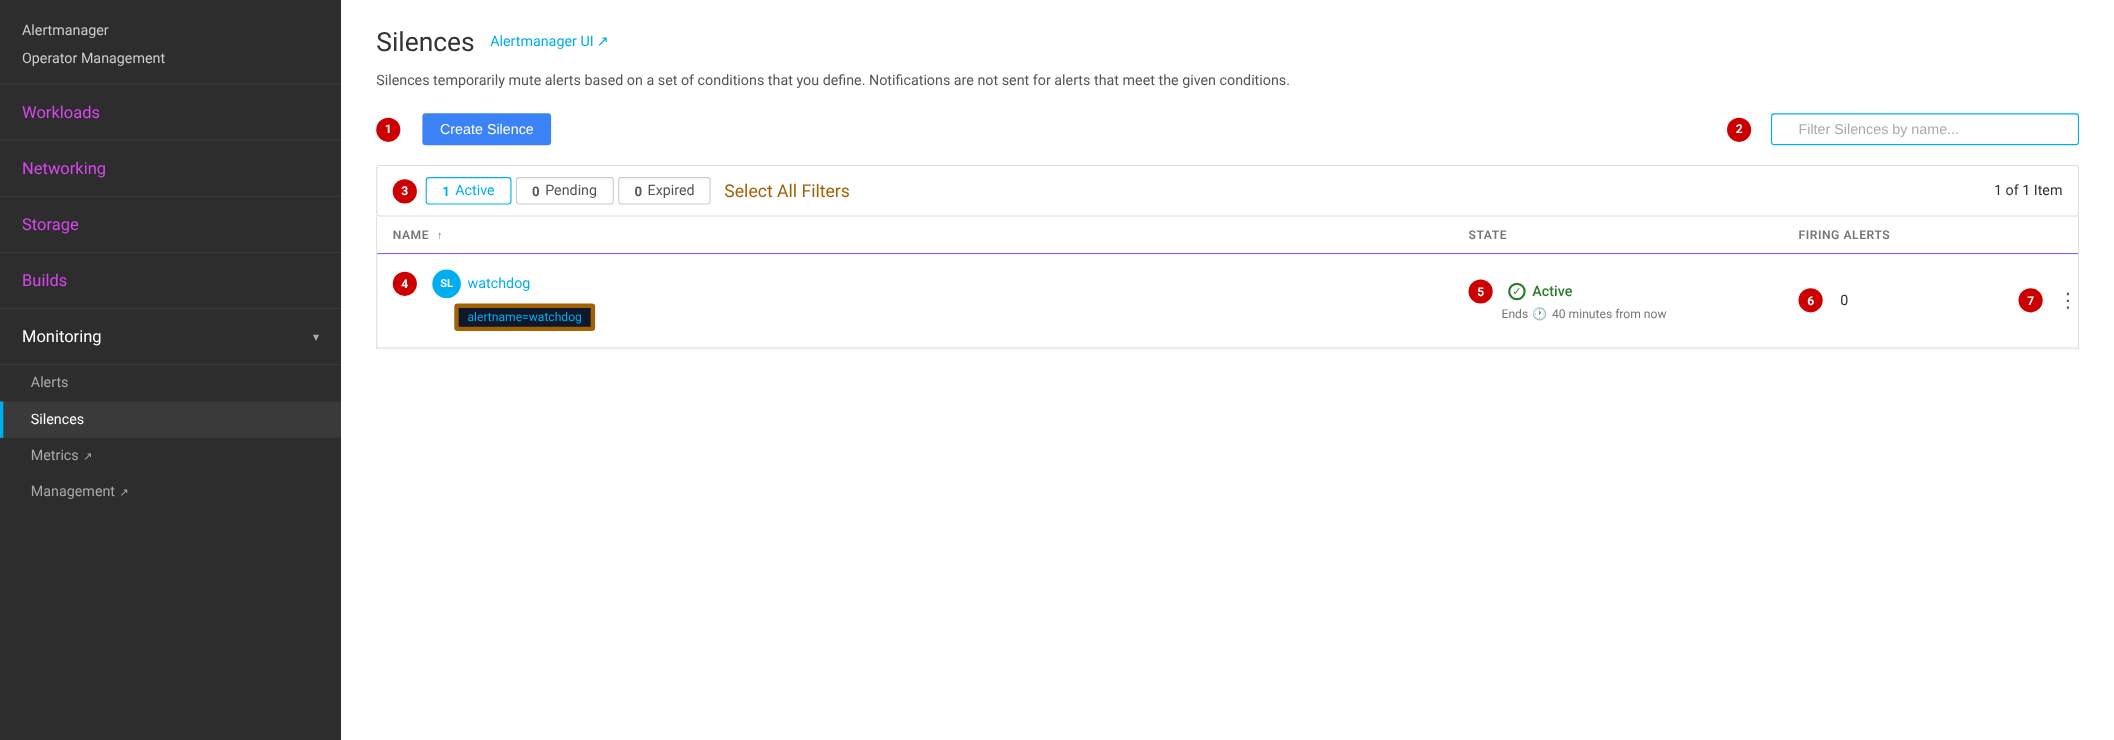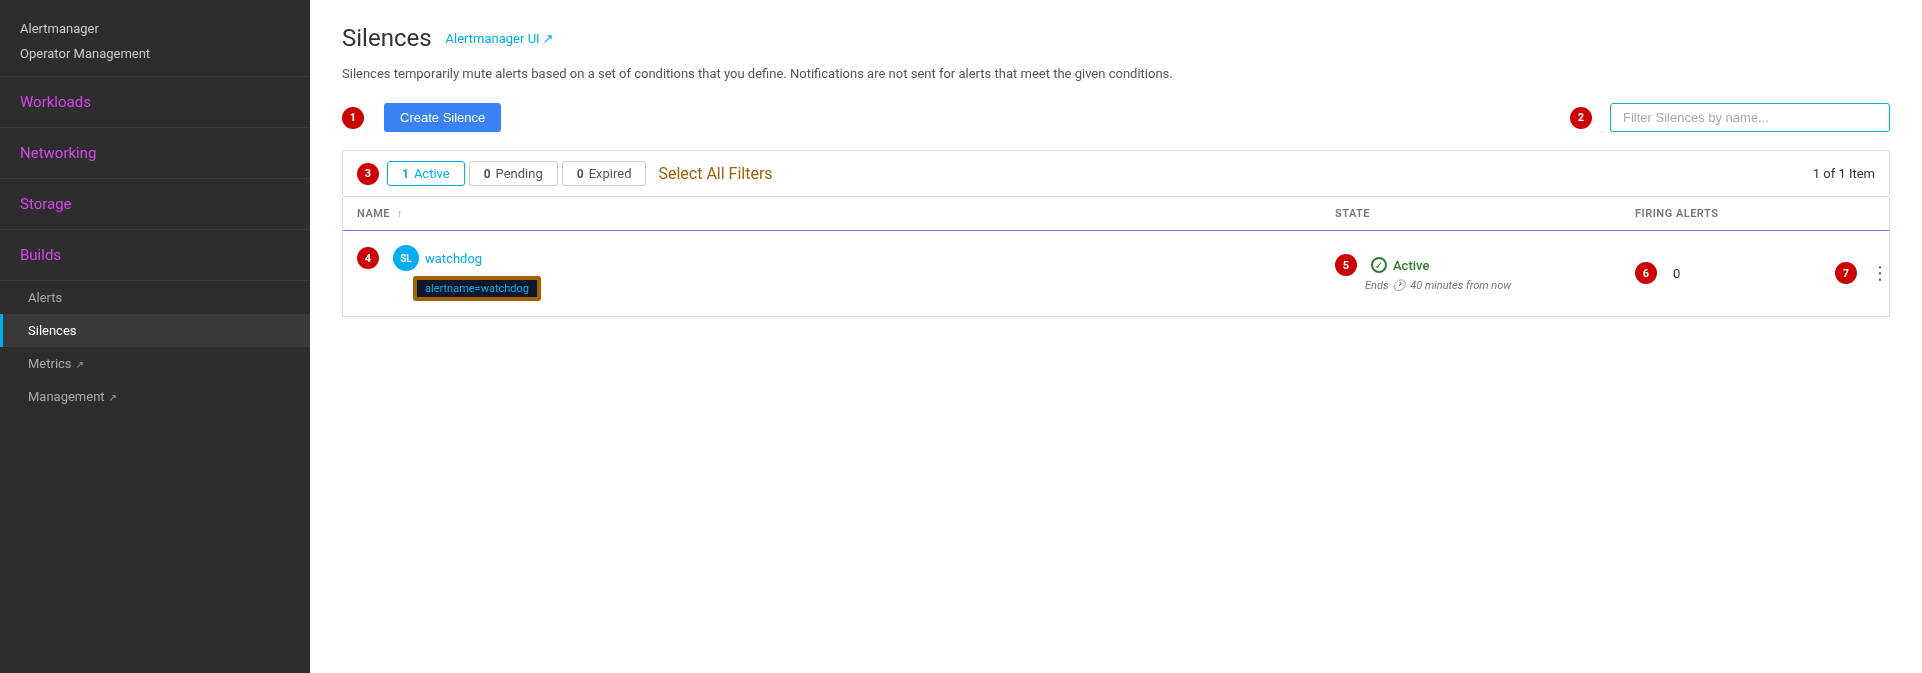--- a/index.html
+++ b/index.html
@@ -108,21 +108,21 @@
       color: #fff;
       border: none;
       padding: 7px 16px;
       font-size: 13px;
       border-radius: 3px;
       cursor: pointer;
     }
     .filter-input {
       border: 1px solid #00aeef;
       border-radius: 3px;
-      padding: 6px 12px;
+      padding: 6px 24px;
       font-size: 13px;
       width: 280px;
       color: #333;
       outline: none;
     }
     .filter-input::placeholder { color: #aaa; }
     .filter-tab {
       display: flex;
       align-items: center;
       gap: 5px;
@@ -293,20 +293,24 @@
   <div class="sidebar-nav-item">
     <span>Networking</span>
   </div>
   <div class="sidebar-nav-item">
     <span>Storage</span>
   </div>
   <div class="sidebar-nav-item">
     <span>Builds</span>
   </div>
 
+  <div class="sidebar-monitoring-header">
+    <span>Monitoring</span>
+    <span class="chevron">▾</span>
+  </div>
   <div class="sidebar-sub-item">Alerts</div>
   <div class="sidebar-sub-item active">Silences</div>
   <div class="sidebar-sub-item">
     <span>Metrics</span><span class="ext-icon">↗</span>
   </div>
   <div class="sidebar-sub-item">
     <span>Management</span><span class="ext-icon">↗</span>
   </div>
 </nav>
 
@@ -375,21 +379,21 @@
       </div>
 
       <div class="state-cell">
         <div style="display:flex;align-items:center;gap:6px;">
           <span class="step-badge">5</span>
           <div class="state-active">
             <div class="state-icon">✓</div>
             <span>Active</span>
           </div>
         </div>
-        <div class="ends-text" style="padding-left:30px;font-style:italic;">
+        <div class="ends-text" style="padding-left:30px;">
           <span>Ends</span>
           <span>🕐</span>
           <span>40 minutes from now</span>
         </div>
       </div>
 
       <div style="display:flex;align-items:center;gap:8px;">
         <span class="step-badge">6</span>
         <span class="firing-alerts-cell">0</span>
       </div>

